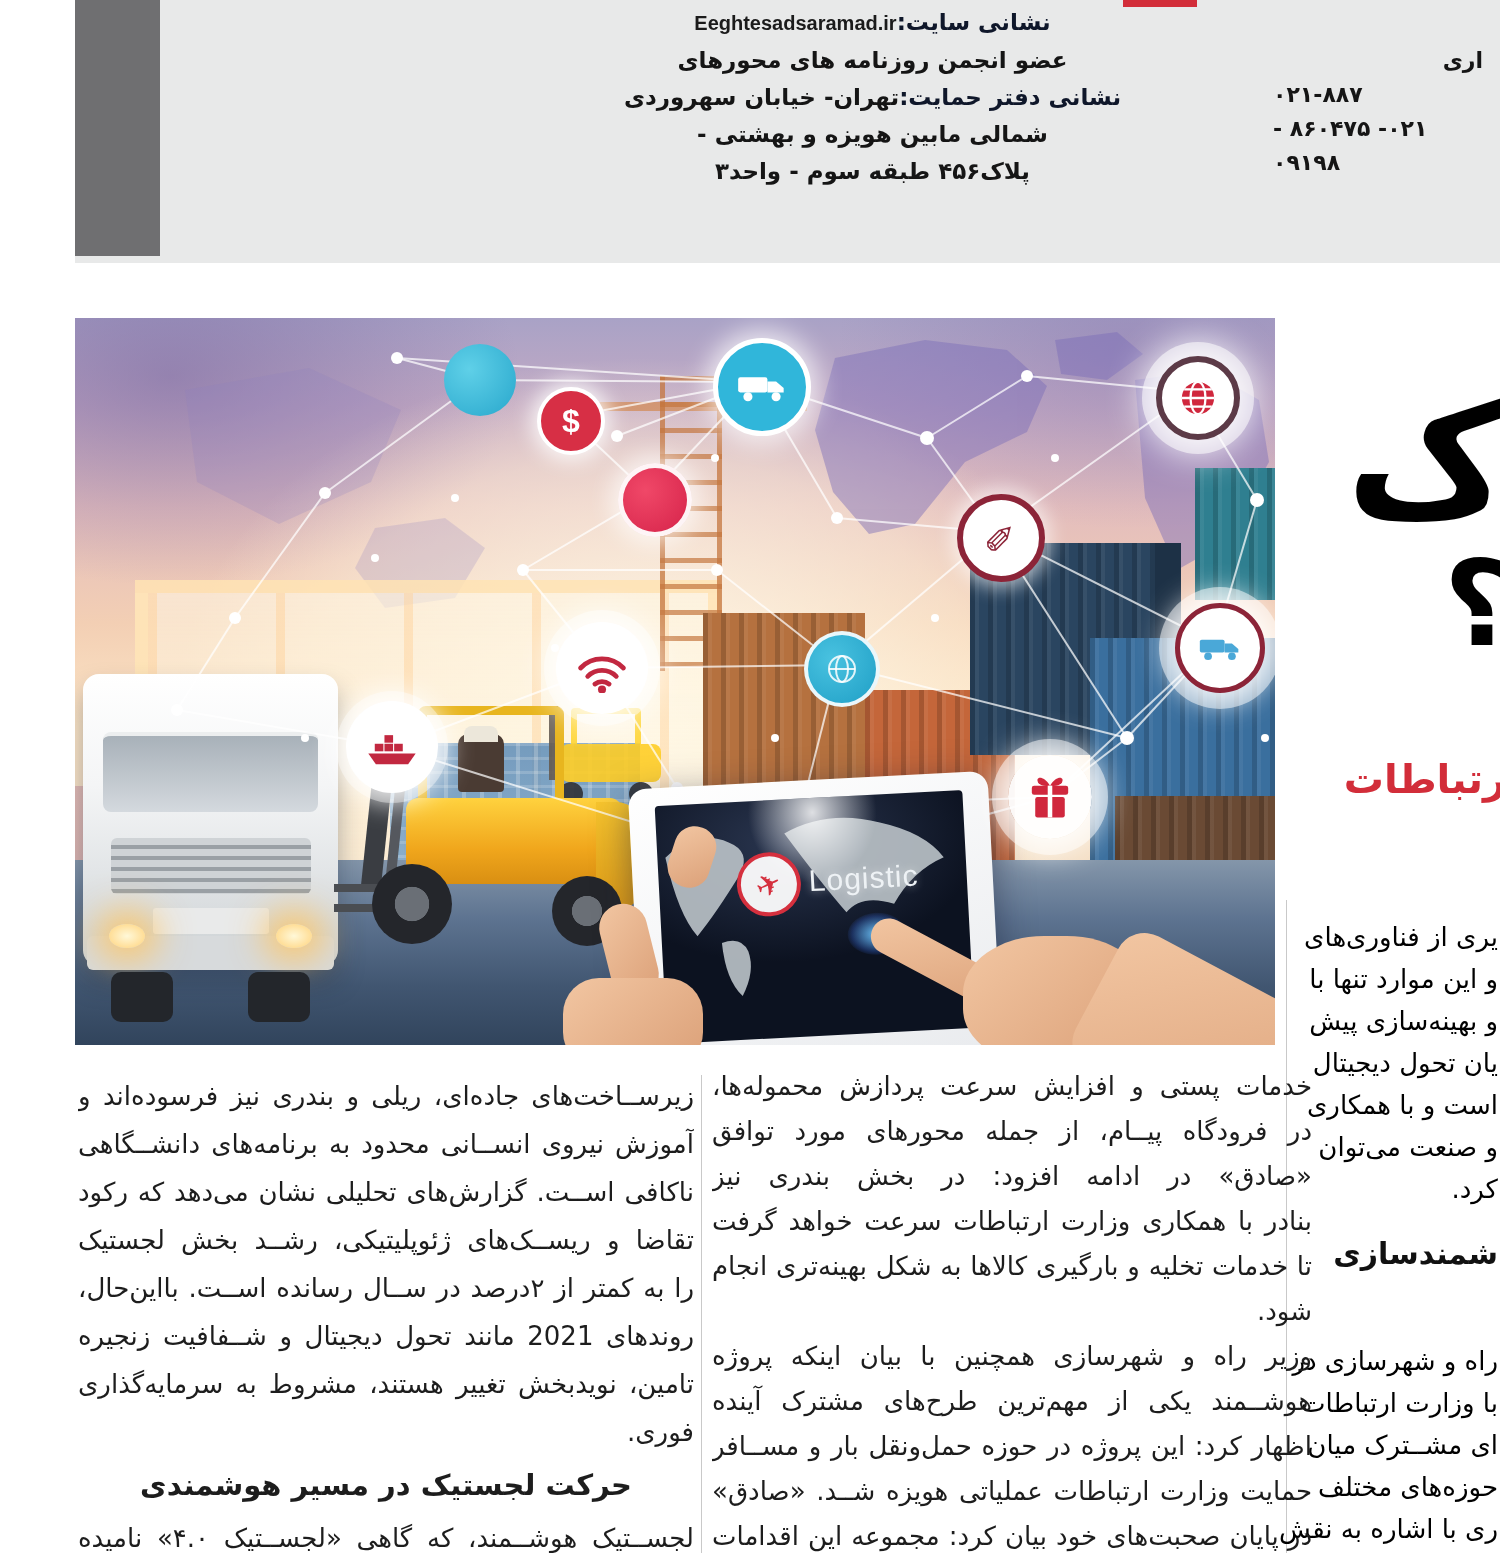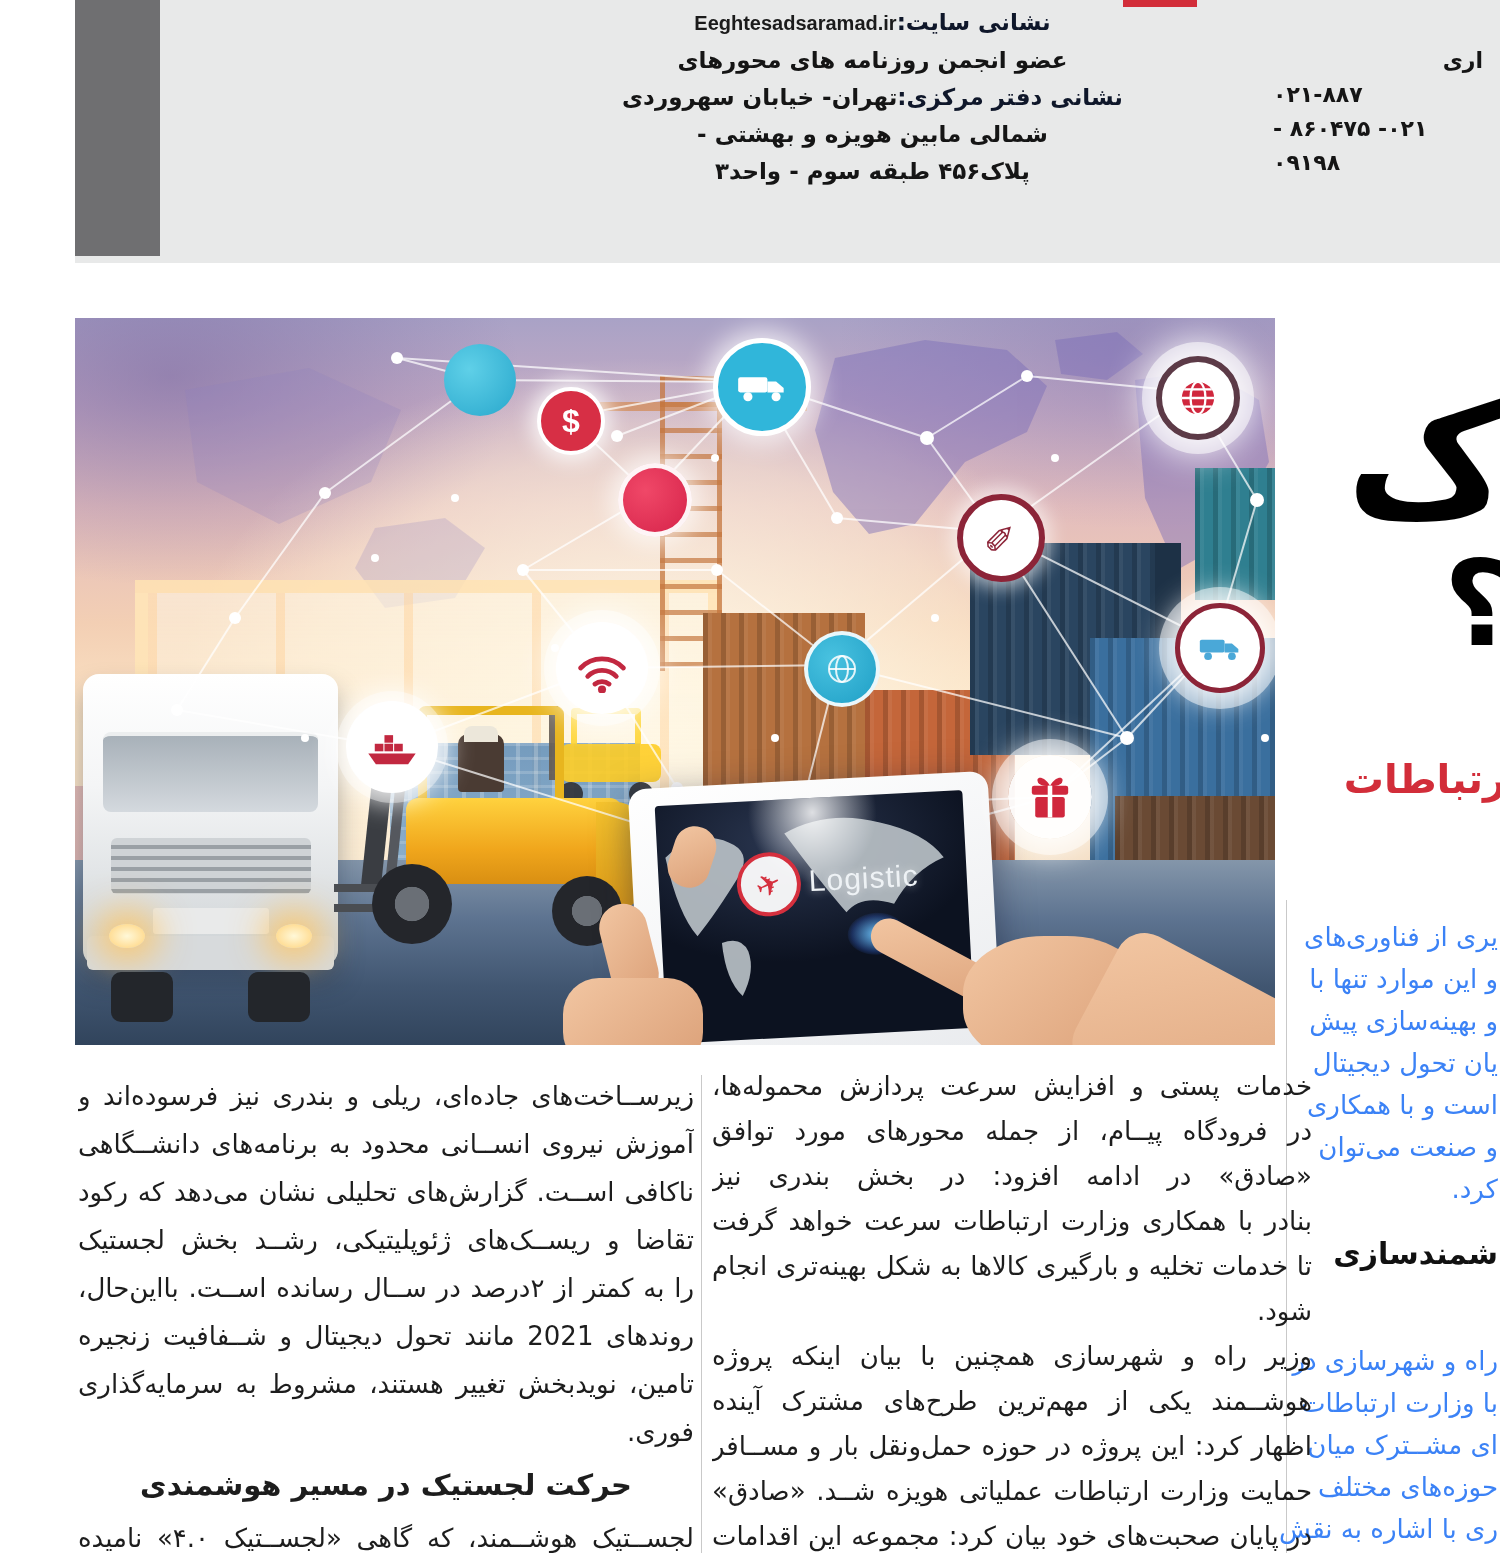--- a/index.html
+++ b/index.html
@@ -141,36 +141,36 @@
   .rule1{left:701px;top:1075px;height:478px;}
   .rule2{left:1286px;top:900px;height:653px;}
   .col{position:absolute;direction:rtl;color:#1d1d1d;}
   .lcol{left:78px;top:1072px;width:616px;}
   .mcol{left:712px;top:1064px;width:600px;}
   .ln{height:48px;line-height:48px;font-size:26px;text-align:justify;text-align-last:justify;overflow:hidden;}
   .mcol .ln{height:45px;line-height:45px;}
   .short{text-align-last:right;}
   .subhead{height:58px;line-height:58px;font-weight:bold;font-size:29px;text-align:center;text-align-last:center;overflow:hidden;}
   .rcol{position:absolute;left:1292px;width:206px;direction:rtl;}
-  .rln{height:42px;line-height:42px;font-size:26px;text-align:right;white-space:nowrap;color:#3b82f6;}
+  .rln{height:42px;line-height:42px;font-size:26px;text-align:right;white-space:nowrap;color:#000000;}
   .rc1{top:916px;} .rc2{top:1340px;}
   .rsub{position:absolute;left:1292px;top:1236px;width:206px;direction:rtl;text-align:right;
         font-weight:bold;font-size:30px;white-space:nowrap;color:#111;}
 </style>
 </head>
 <body>
 
 <div class="page">
 
   <div class="masthead">
     <div class="topredstrip"></div>
     <div class="mast-text">
       <div class="mline"><span class="redlbl">نشانی سایت:</span><span class="url">Eeghtesadsaramad.ir</span></div>
       <div class="mline">عضو انجمن روزنامه های محورهای</div>
-      <div class="mline"><span class="redlbl">نشانی دفتر مرکزی:</span><span>تهران- خیابان سهروردی شمالی مابین هویزه و بهشتی -</span></div>
+      <div class="mline"><span class="redlbl">نشانی دفتر حمایت:</span><span>تهران- خیابان سهروردی شمالی مابین هویزه و بهشتی -</span></div>
       <div class="mline">پلاک۴۵۶ طبقه سوم - واحد۳</div>
     </div>
     <div class="mast-right">
       <div class="mr" style="text-align:right">اری</div>
       <div class="mr">۰۲۱-۸۸۷</div>
       <div class="mr">۰۲۱- ۸۶۰۴۷۵ -</div>
       <div class="mr">۰۹۱۹۸</div>
     </div>
   </div>
   <div class="datebar">

